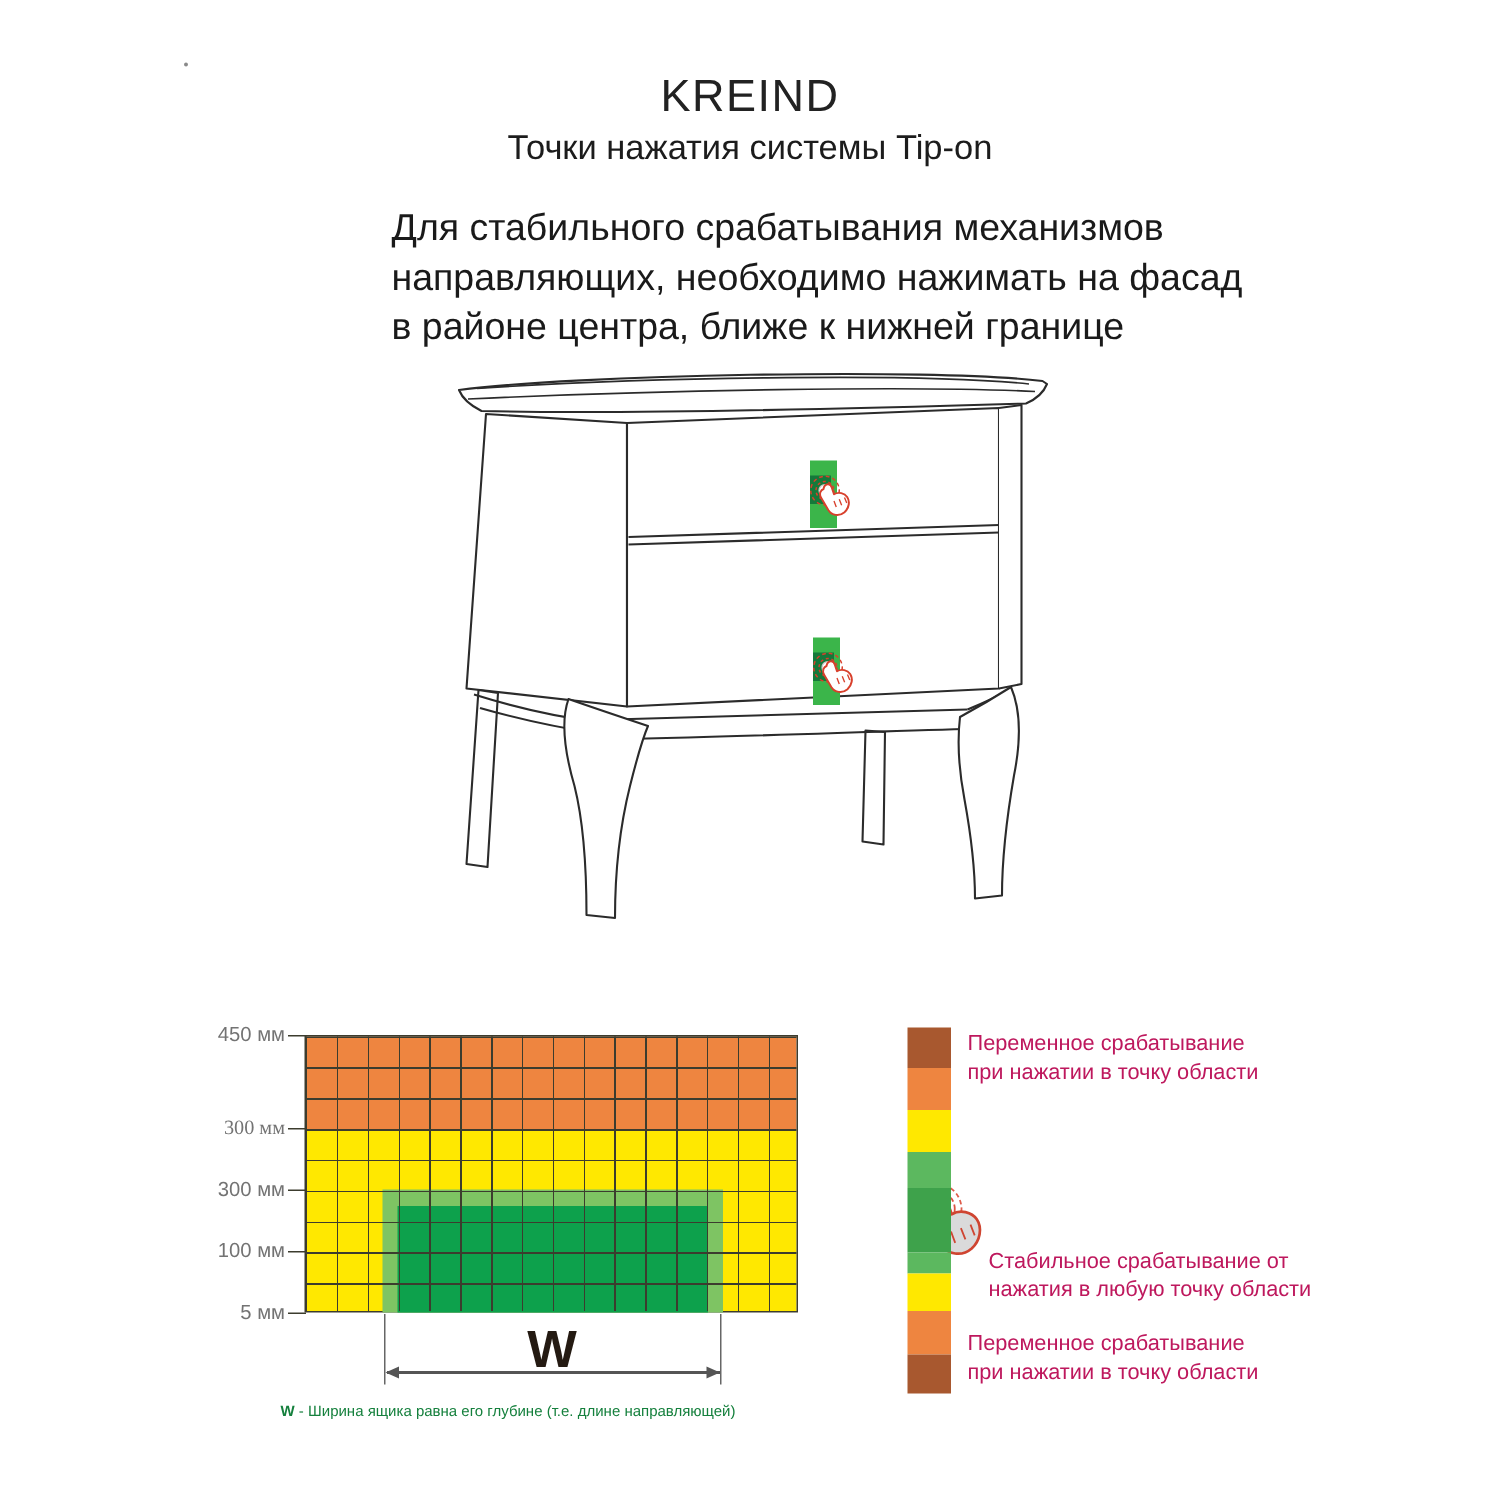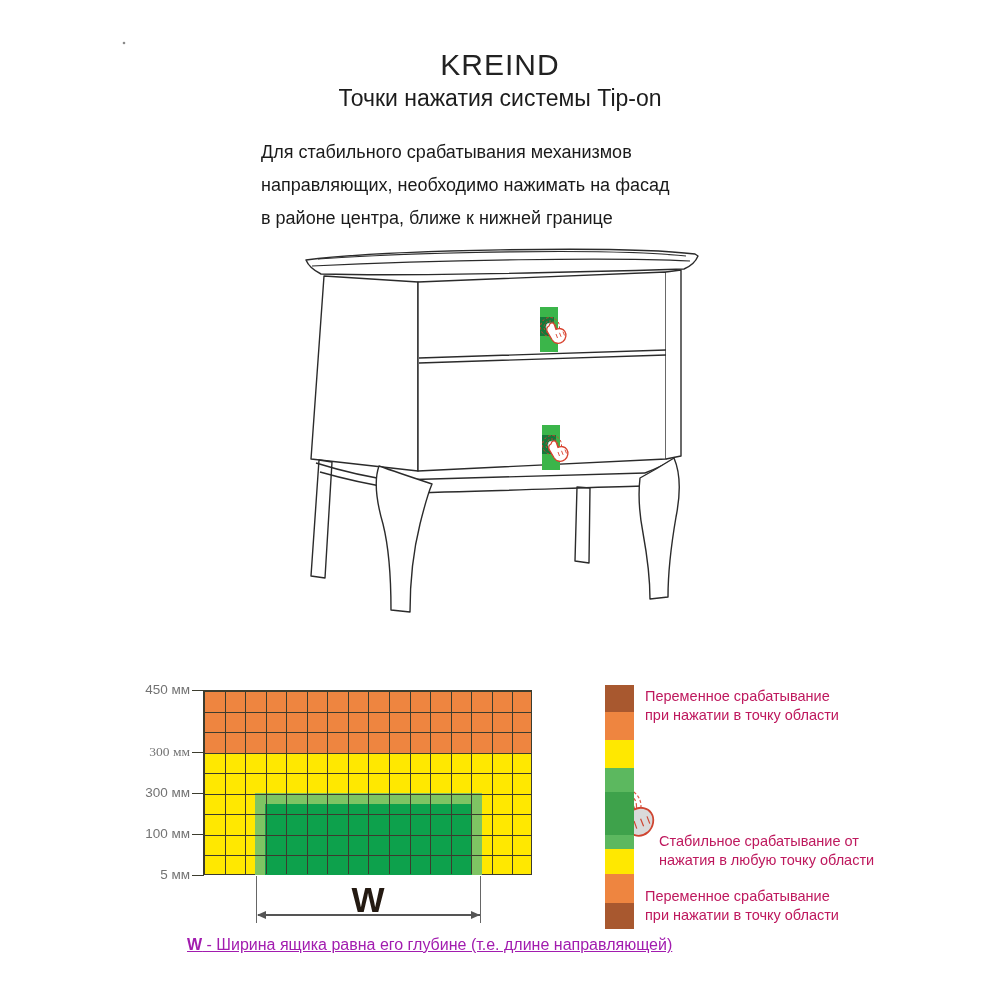--- a/index.html
+++ b/index.html
@@ -5,21 +5,21 @@
   html,body{margin:0;padding:0;background:#fff;}
   #page{
     position:relative;width:1000px;height:1000px;background:#fff;
     font-family:"Liberation Sans", sans-serif;color:#1d1d1d;overflow:hidden;padding-left:20px;
   }
   .abs{position:absolute;}
   
   .brand{left:0;top:48px;width:1000px;text-align:center;font-size:30px;letter-spacing:1px;color:#222;}
   .subtitle{left:0;top:85px;width:1000px;text-align:center;font-size:23px;color:#1c1c1c;}
   
-  .intro{left:261px;top:136px;font-size:18px;line-height:33px;color:#1a1a1a;}
+  .intro{left:261px;top:136px;font-size:25px;line-height:33px;color:#1a1a1a;}
   
   .grid{
     left:203px;top:690px;width:329px;height:185px;box-sizing:border-box;
     border:1px solid #3c3c2e;
     background:linear-gradient(#ee8540 0 62px,#ffe800 62px 100%);
   }
   .green-light{position:absolute;left:51px;top:102px;width:227px;height:82px;background:#7ec463;}
   .green-dark{position:absolute;left:61px;top:113px;width:207px;height:71px;background:#0da14c;}
   .gridlines{
     position:absolute;left:0;top:0;right:0;bottom:0;
@@ -29,21 +29,21 @@
   }
   .tick-label{width:70px;text-align:right;font-size:13.5px;color:#737373;}
   .tick-dash{width:12px;height:1px;background:#3c3c2e;}
   
   .ext-line{width:1px;height:47px;background:#666;}
   .dim-line{width:222px;height:1.5px;background:#555;}
   .arrow{width:0;height:0;border-top:4px solid transparent;border-bottom:4px solid transparent;}
   .arrow.left{border-right:9px solid #555;}
   .arrow.right{border-left:9px solid #555;}
   .w-label{left:330px;top:880px;width:76px;text-align:center;font-size:35px;font-weight:bold;color:#241a12;}
-  .caption{left:187px;top:936px;font-size:16px;color:#a21caf;text-decoration:underline;}
+  .caption{left:187px;top:936px;font-size:10px;color:#15803d;}
   .caption b{font-weight:bold;}
   
   .legend-bar{left:605px;top:685px;width:29px;display:flex;flex-direction:column;}
   .legend-bar div{width:29px;}
   .legend-text{font-size:14.5px;line-height:18.5px;color:#be185d;}
   .lt1{left:645px;top:687px;}
   .lt2{left:659px;top:832px;}
   .lt3{left:645px;top:887px;}
   svg{position:absolute;left:0;top:0;pointer-events:none;}
 </style>

